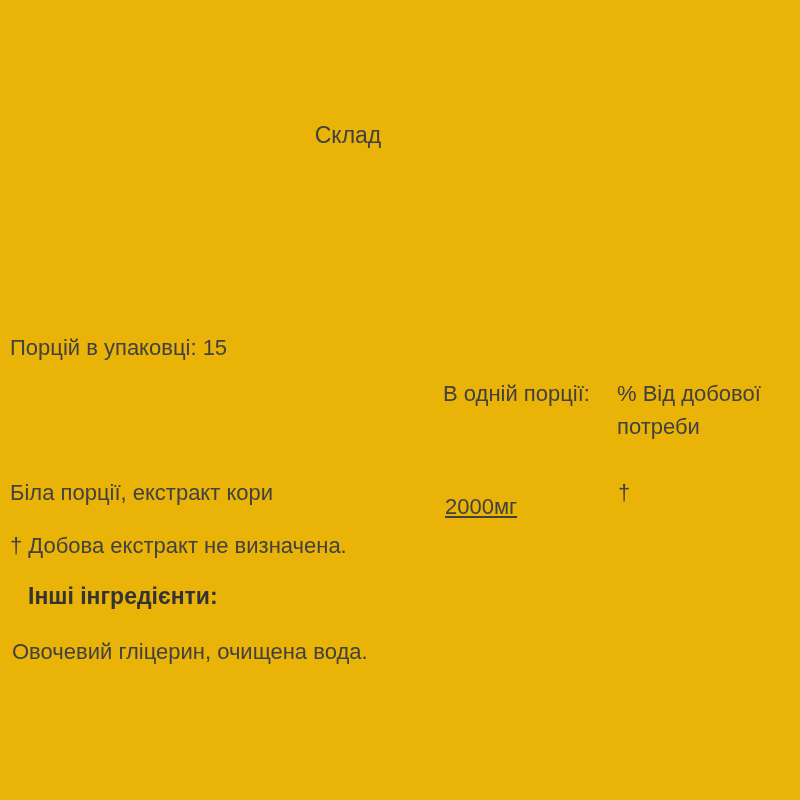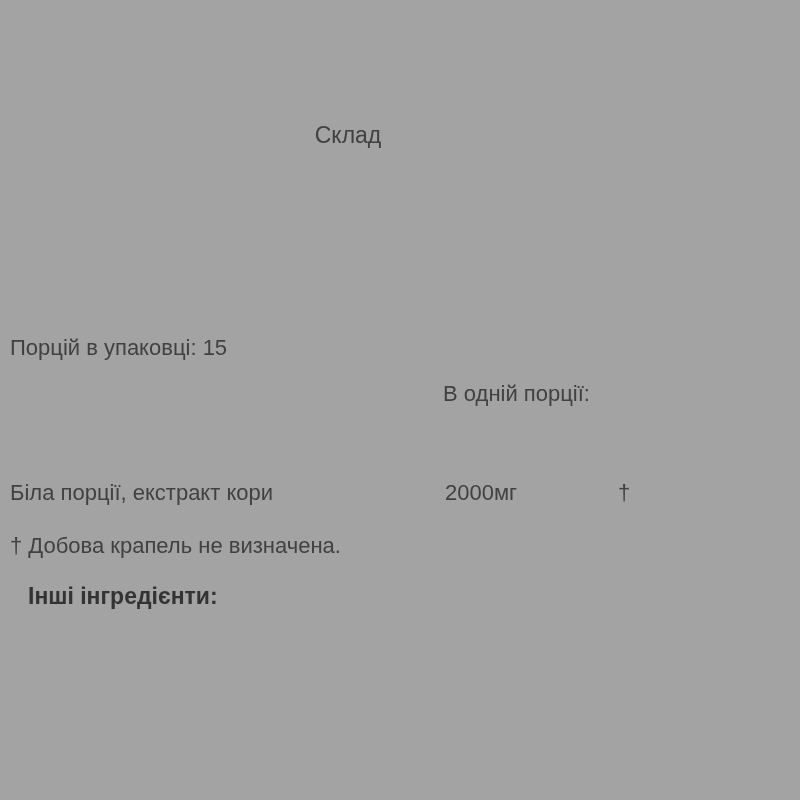--- a/index.html
+++ b/index.html
@@ -1,20 +1,20 @@
 <!DOCTYPE html>
 <html><head>
 <meta charset="utf-8">
 <style>
   html, body { margin: 0; padding: 0; background: #ffffff; }
   .page {
     position: relative;
     width: 800px;
     height: 800px;
-    background: #a3a3a3;
+    background: #eab308;
     font-family: "Liberation Sans", sans-serif;
     color: #414141;
     overflow: hidden;
   }
   .abs { position: absolute; }
 
   .title {
     top: 122px; left: 2px; width: 692px;
     text-align: center;
     font-size: 23px;
@@ -33,22 +33,23 @@
   }
   .col-dv-header {
     top: 377px; left: 617px; width: 178px;
     font-size: 22px; line-height: 33px;
   }
   .ingredient-name {
     top: 480px; left: 10px; width: 420px;
     font-size: 22px;
   }
   .ingredient-amount {
-    top: 480px; left: 445px;
+    top: 494px; left: 445px;
     font-size: 22px;
+    text-decoration: underline;
   }
   .ingredient-dv {
     top: 480px; left: 618px;
     font-size: 22px;
   }
   .footnote {
     top: 533px; left: 10px; width: 600px;
     font-size: 22px;
   }
   .other-ingredients-label {
@@ -67,25 +68,27 @@
 
 <div class="page">
 
   <div class="abs title">Склад</div>
 
 
   <div class="abs servings-per">Порцій в упаковці: 15</div>
 
   <div class="abs col-amount-header">В одній порції:</div>
 
+  <div class="abs col-dv-header">% Від добової потреби</div>
 
   <div>
     <div class="abs ingredient-name">Біла порції, екстракт кори</div>
     <div class="abs ingredient-amount">2000мг</div>
     <div class="abs ingredient-dv">†</div>
   </div>
 
-  <div class="abs footnote">† Добова крапель не визначена.</div>
+  <div class="abs footnote">† Добова екстракт не визначена.</div>
 
   <div class="abs other-ingredients-label">Інші інгредієнти:</div>
 
+  <div class="abs other-ingredients-body">Овочевий гліцерин, очищена вода.</div>
 
 </div>
 
 </body></html>

